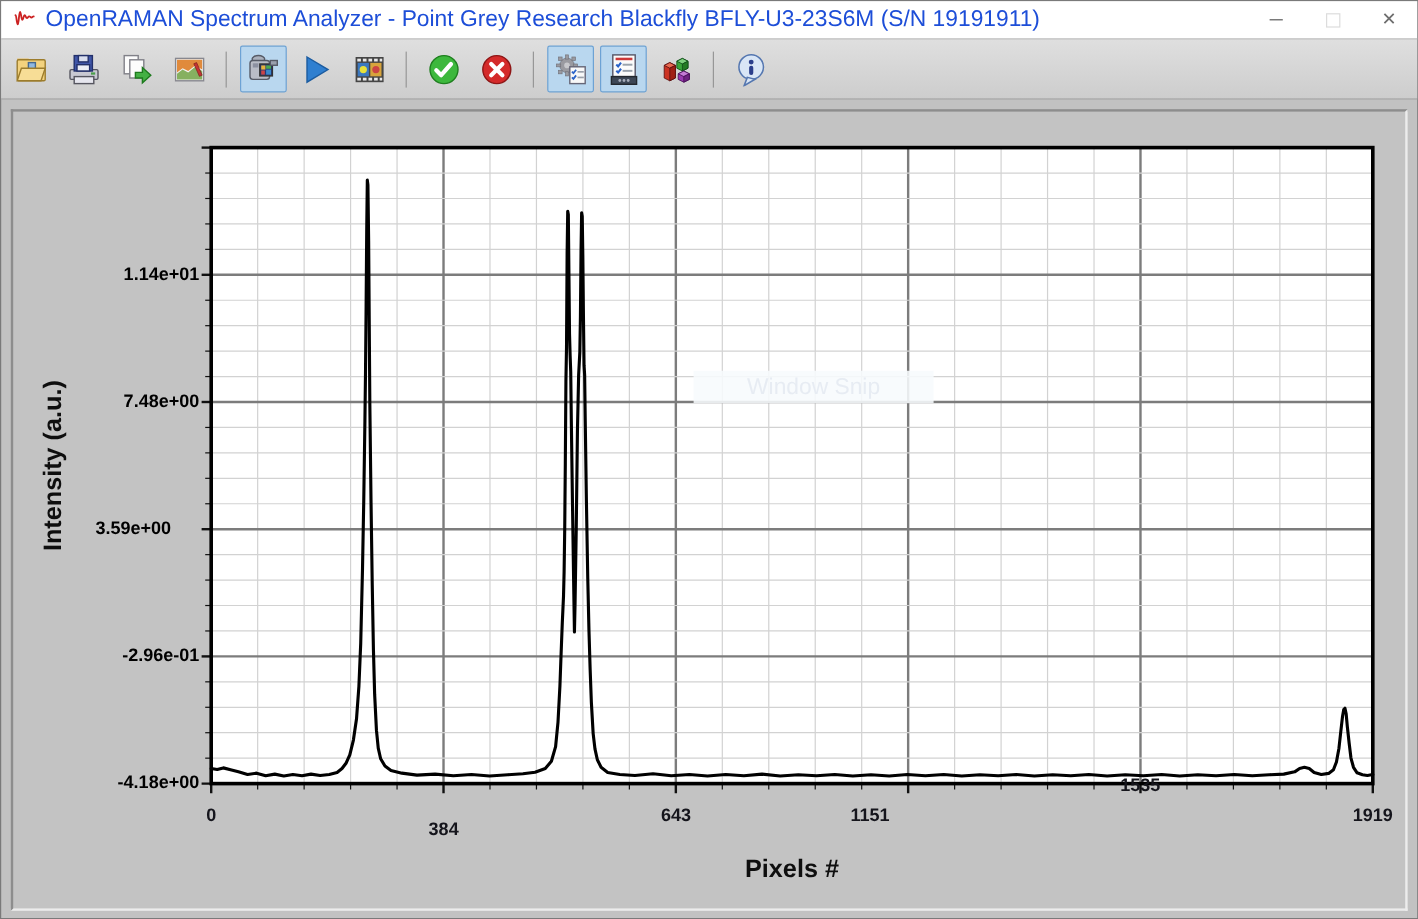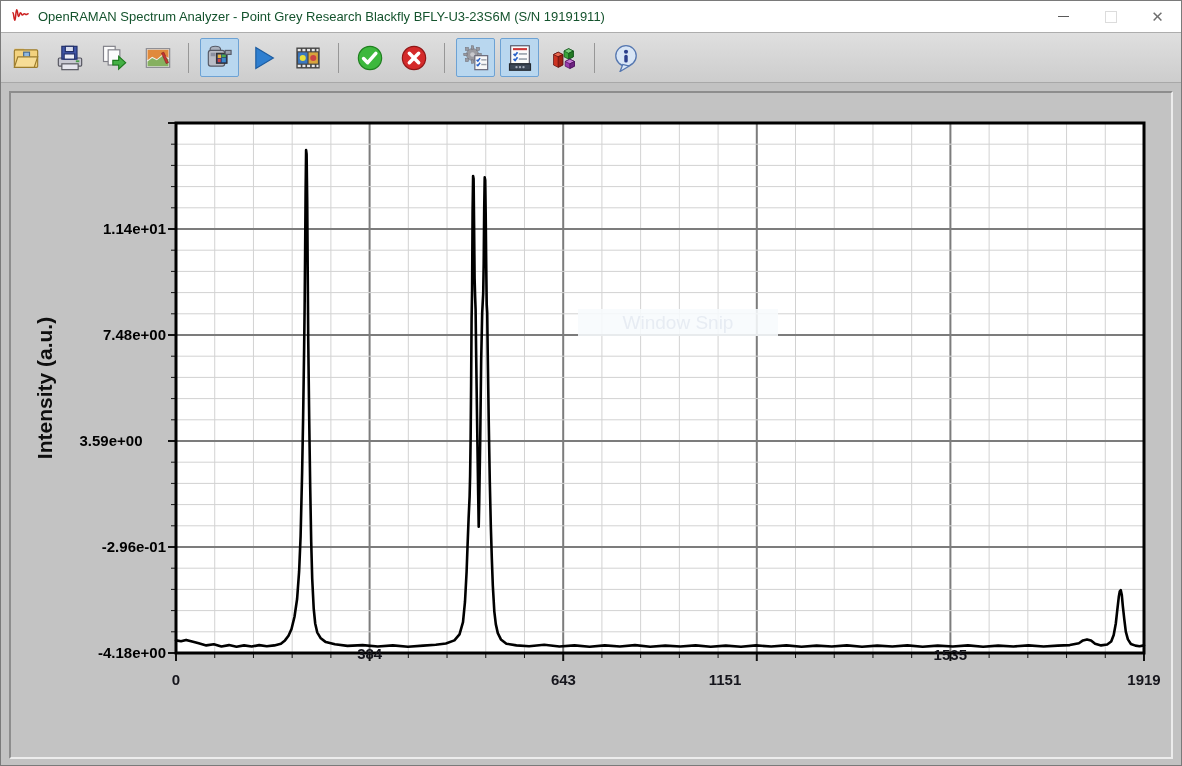--- a/index.html
+++ b/index.html
@@ -12,21 +12,21 @@
     width:1180px;height:764px;border:1px solid #7a7a7a;
     display:flex;flex-direction:column;background:#c2c2c2;box-sizing:content-box;
   }
   
   .titlebar{
     height:31px;background:#ffffff;display:flex;align-items:center;
     border-bottom:1px solid #adadad;flex:0 0 auto;
   }
   .app-icon{margin:0 8px 0 10px;display:flex;align-items:center;}
   .app-icon svg{width:19px;height:19px;}
-  .title{font-size:13px;color:#14532d;flex:1;white-space:nowrap;overflow:hidden;}
+  .title{font-size:19px;color:#1d4ed8;flex:1;white-space:nowrap;overflow:hidden;}
   .win-controls{display:flex;height:100%;}
   .wbtn{width:47px;height:100%;display:flex;align-items:center;justify-content:center;cursor:default;}
   .min-glyph{display:block;width:11px;height:0;border-top:1.5px solid #5a5a5a;}
   .max-glyph{display:block;width:10px;height:10px;border:1px solid #dcdcdc;}
   .close-glyph{color:#6e6e6e;font-size:15px;line-height:1;}
   
   .toolbar{
     height:49px;background:linear-gradient(#dfdfdf,#cdcdcd);
     border-bottom:1px solid #a8a8a8;
     display:flex;align-items:center;padding:0 5px;gap:5px;flex:0 0 auto;
@@ -354,24 +354,25 @@
             <polyline points="20.0,519.4 25.0,520.3 30.1,518.9 36.1,520.5 42.7,522.2 50.3,524.4 57.8,523.3 65.4,525.5 73.0,524.1 80.5,525.7 88.1,524.4 95.7,525.5 103.2,524.1 110.8,525.2 118.4,524.4 124.9,522.7 129.0,519.4 132.5,514.8 135.5,508.0 138.5,495.7 141.1,478.0 143.1,450.7 144.6,415.2 146.1,352.5 147.1,297.9 148.1,229.7 148.6,188.8 149.1,134.2 149.6,71.4 150.1,29.1 150.6,33.2 151.2,79.6 151.7,147.8 152.2,216.0 153.2,297.9 154.2,366.1 155.2,420.7 156.2,457.5 157.7,487.5 159.2,502.5 161.2,511.3 164.8,517.3 169.8,521.1 178.9,523.3 191.5,524.9 206.6,524.1 221.8,525.5 236.9,524.4 252.0,525.7 267.2,524.6 279.8,523.8 289.9,522.5 298.4,519.4 303.5,513.4 307.0,501.2 309.0,480.7 310.6,450.7 311.6,423.4 312.6,397.5 313.6,375.7 314.1,355.2 314.6,319.7 315.1,265.2 315.6,196.9 316.1,168.3 316.6,90.5 317.1,55.1 317.6,57.8 318.1,106.9 318.6,157.4 319.1,175.1 319.6,188.8 320.1,229.7 321.1,300.6 322.2,374.3 322.7,405.7 323.2,382.5 324.2,319.7 325.2,237.9 326.2,191.5 327.2,172.4 327.7,142.4 328.2,87.8 328.7,56.4 329.2,59.2 329.7,93.3 330.2,142.4 330.7,183.3 331.2,191.5 331.7,229.7 332.7,297.9 333.8,360.7 334.8,404.3 335.8,437.1 336.8,464.3 338.3,490.3 339.8,503.1 341.8,512.1 344.9,518.4 350.4,522.7 360.5,524.4 373.1,525.2 388.2,523.8 403.4,525.5 418.5,524.4 433.6,525.7 448.8,524.4 463.9,525.5 479.0,524.1 494.2,525.7 509.3,524.6 524.4,525.5 539.6,524.4 554.7,525.7 569.8,524.6 585.0,525.7 600.1,524.4 615.2,525.5 630.4,524.4 645.5,525.7 660.6,524.6 675.8,525.5 690.9,524.4 706.0,525.7 721.2,524.6 736.3,525.5 751.4,524.4 766.6,525.7 781.7,524.6 796.8,525.5 812.0,524.4 827.1,525.7 842.2,524.6 857.4,525.5 872.5,524.4 887.6,525.5 901.7,524.6 913.8,524.1 922.9,522.2 927.0,519.4 931.0,518.4 935.0,519.4 939.1,522.7 945.1,524.4 951.2,523.5 955.2,520.5 957.7,514.0 959.8,502.5 961.3,488.9 962.8,475.8 963.8,470.3 964.8,469.2 965.8,473.9 966.8,484.8 968.3,498.4 969.8,510.7 971.9,518.4 974.9,523.0 979.4,524.6 983.5,525.2 988.0,524.4" fill="none" stroke="#000000" stroke-width="2.6" stroke-linejoin="round" stroke-linecap="round"></polyline>
             <rect x="20" y="2" width="968" height="530" fill="none" stroke="#000000" stroke-width="3"></rect>
           </svg>
         <div id="chart-labels">
             <div class="ytick" style="top: 99px;">1.14e+01</div>
             <div class="ytick" style="top: 205px;">7.48e+00</div>
             <div class="ytick" style="top: 311px; text-align: center;">3.59e+00</div>
             <div class="ytick" style="top: 417.027px;">-2.96e-01</div>
             <div class="ytick" style="top: 523px;">-4.18e+00</div>
             <div class="xtick" style="left: -20px; top: 550px;">0</div>
-            <div class="xtick" style="left: 173.701px; top: 524px;">384</div>
+            <div class="xtick" style="left: 173.701px; top: 562px;">384</div>
             <div class="xtick" style="left: 367.402px; top: 550px;">643</div>
             <div class="xtick" style="left: 529px; top: 550px;">1151</div>
             <div class="xtick" style="left: 754.299px; top: 525px;">1535</div>
             <div class="xtick" style="left: 948px; top: 550px;">1919</div>
           </div>
       </div>
       <div class="watermark">Window Snip</div>
+      <div class="axis-title-x">Pixels #</div>
     </div>
   </div>
 
 </div>
 
 </body></html>

